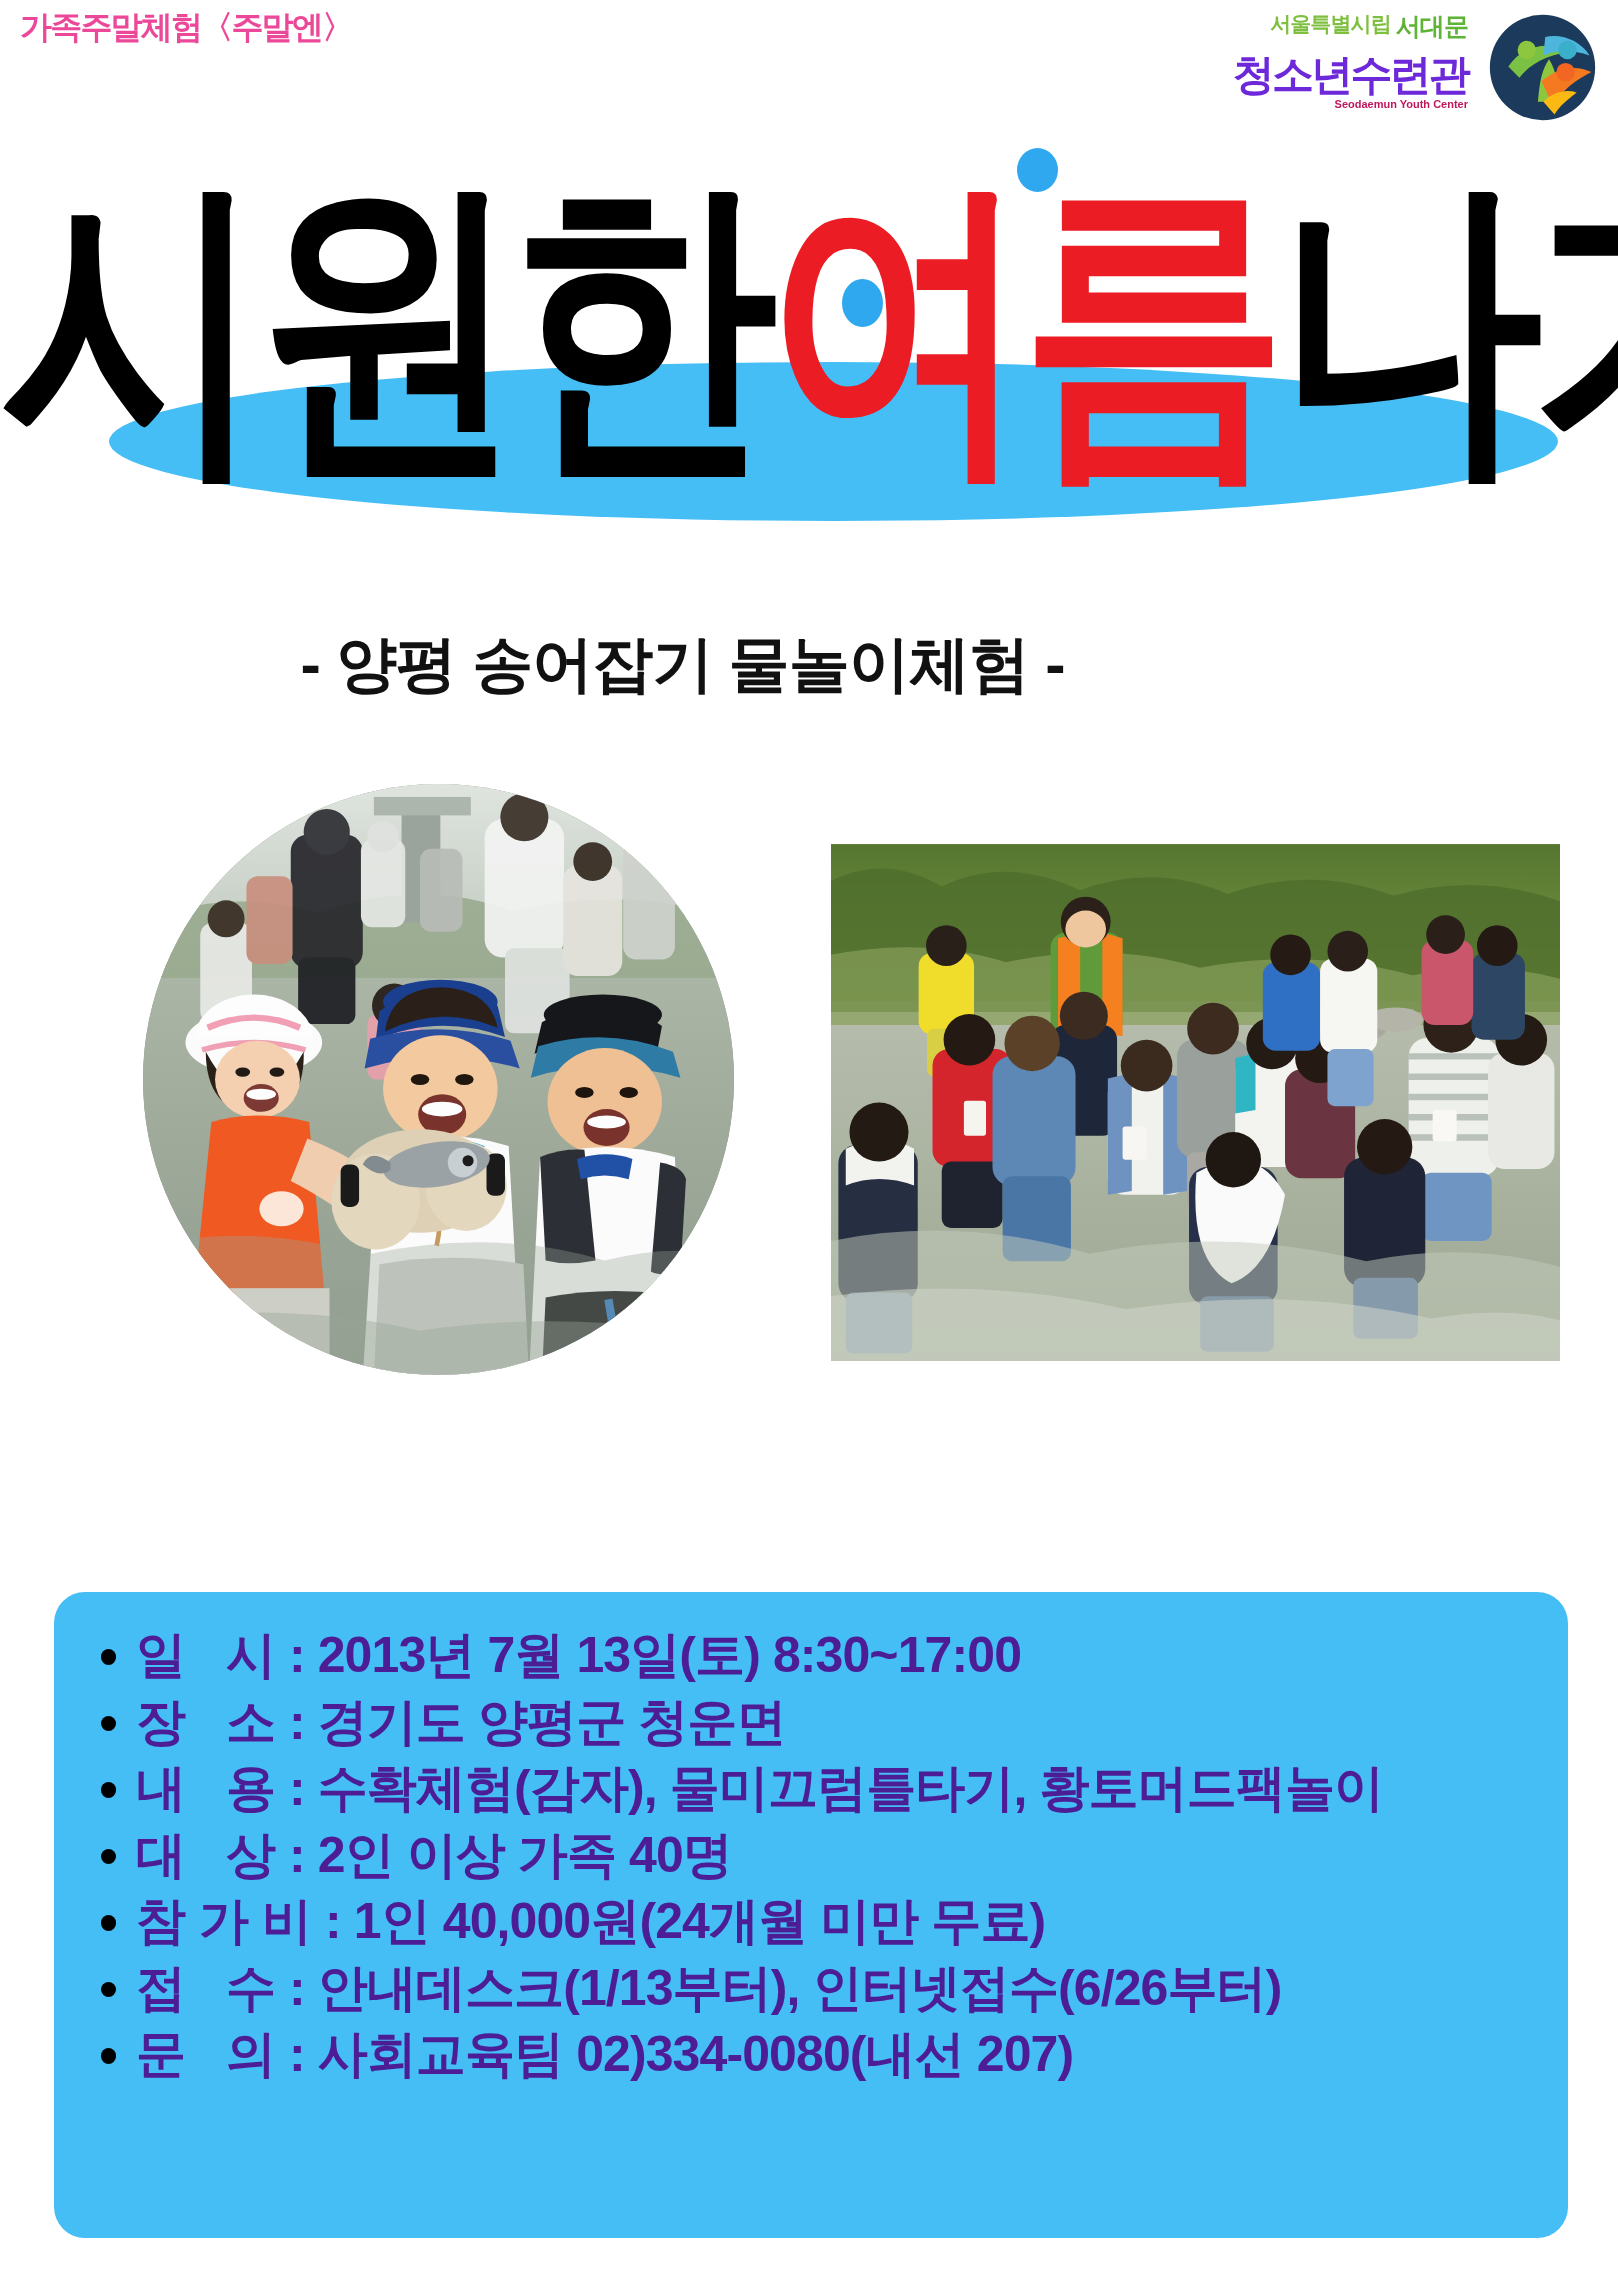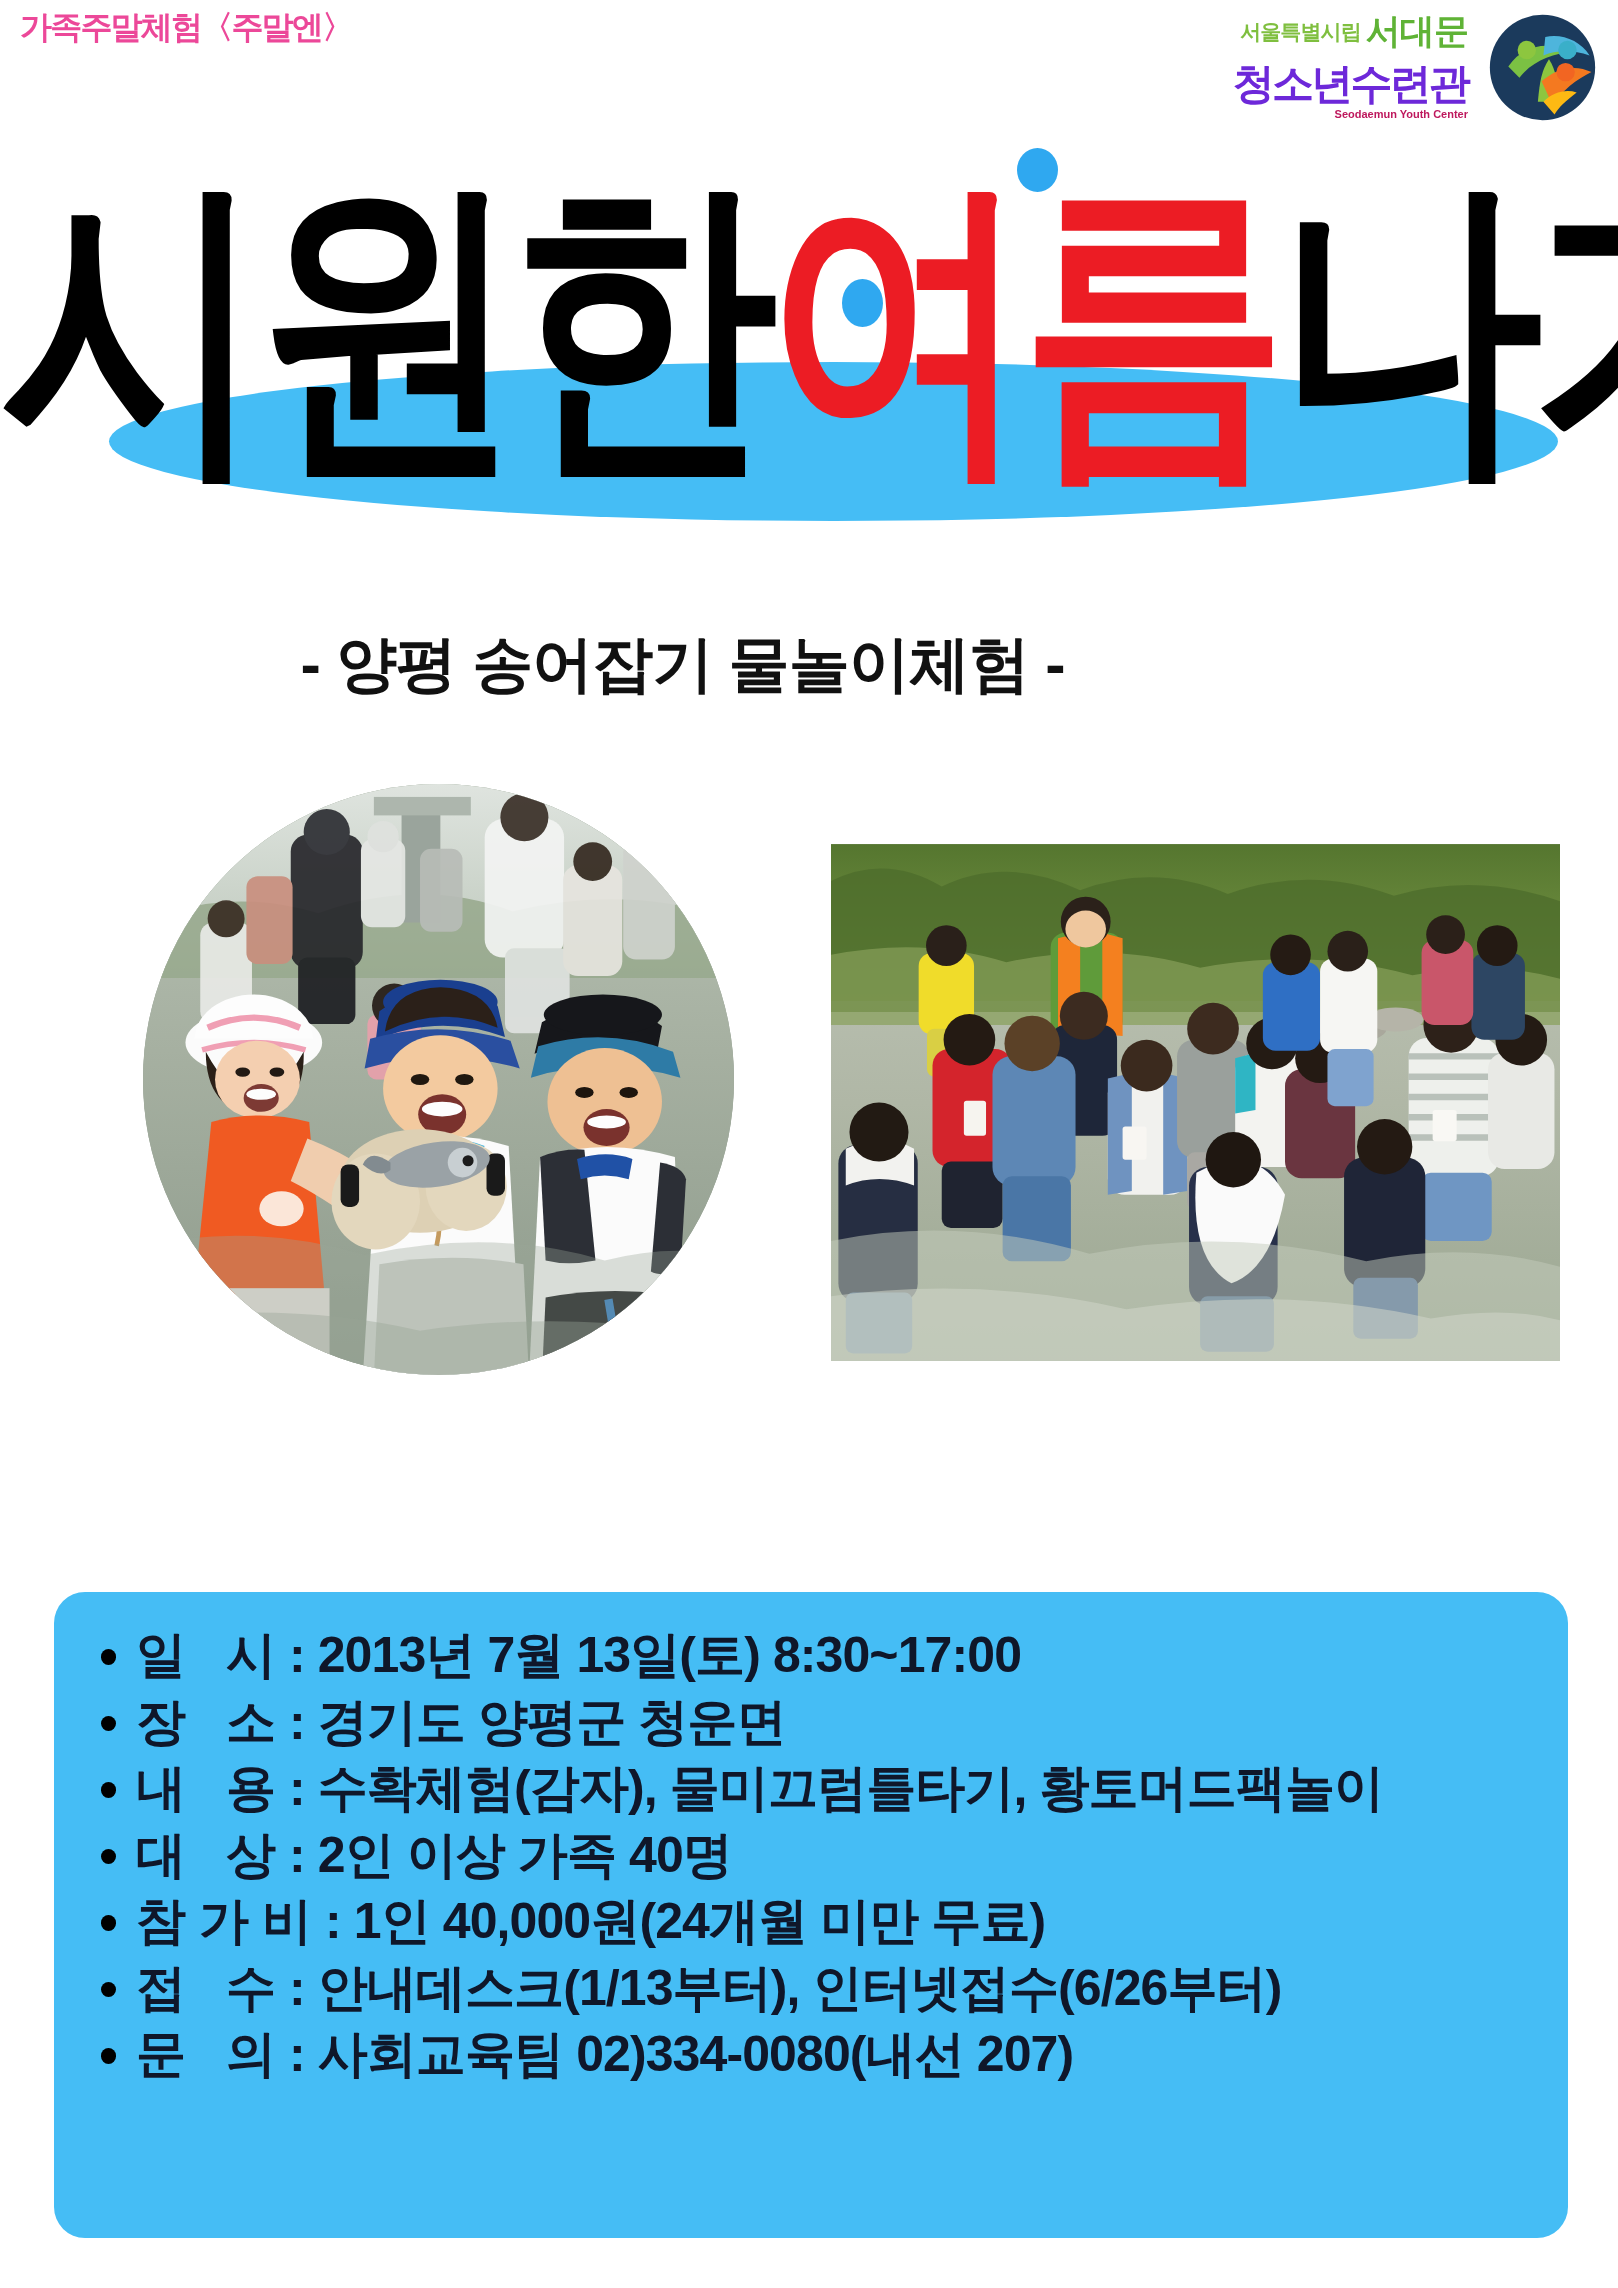--- a/index.html
+++ b/index.html
@@ -44,21 +44,21 @@
   }
   .logo-line1 {
     font-size: 21px;
     font-weight: 700;
     color: #7FBF3F;
     letter-spacing: -0.9px;
     line-height: 1;
     white-space: nowrap;
   }
   .logo-line1 .big {
-    font-size: 35px;
+    font-size: 25px;
     color: #5FB336;
     letter-spacing: -0.9px;
     vertical-align: -3.7px;
   }
   .logo-line2 {
     font-size: 42px;
     font-weight: 700;
     color: #6d28d9;
     letter-spacing: -2.8px;
     line-height: 1.02;
@@ -174,21 +174,21 @@
     list-style: none;
     margin: 0;
     padding: 0;
   }
   .info-item {
     position: relative;
     padding-left: 41px;
     margin-bottom: 5.5px;
     font-size: 50px;
     font-weight: 700;
-    color: #0f172a;
+    color: #4c1d95;
     letter-spacing: -0.9px;
     line-height: 1.22;
     white-space: nowrap;
   }
   .info-item::before {
     content: "";
     position: absolute;
     left: 5.5px;
     top: 24px;
     width: 15.7px;

